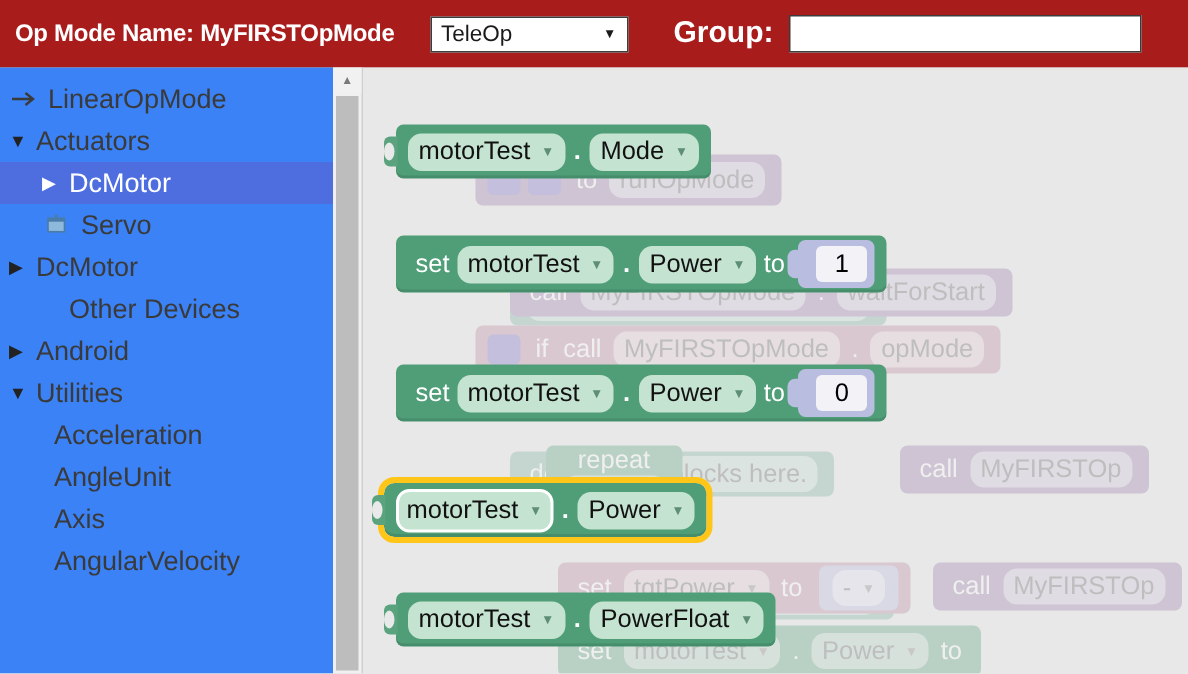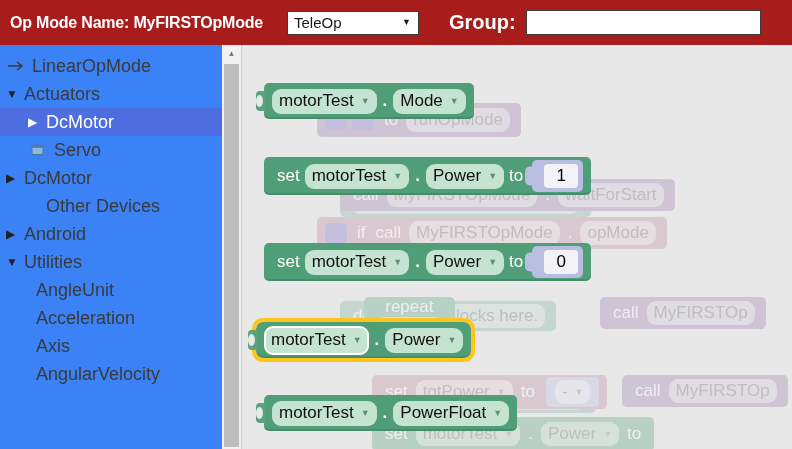--- a/index.html
+++ b/index.html
@@ -223,26 +223,26 @@
   </div>
 
   <div class="tree-row">
     <span class="indent0"></span>
     <span class="arrow">▼</span>
     <span class="tl-label">Utilities</span>
   </div>
 
   <div class="tree-row">
     <span class="indent2"></span>
+    <span class="tl-label">Acceleration</span>
+  </div>
+
+  <div class="tree-row">
+    <span class="indent2"></span>
     <span class="tl-label">AngleUnit</span>
-  </div>
-
-  <div class="tree-row">
-    <span class="indent2"></span>
-    <span class="tl-label">Acceleration</span>
   </div>
 
   <div class="tree-row">
     <span class="indent2"></span>
     <span class="tl-label">Axis</span>
   </div>
 
   <div class="tree-row">
     <span class="indent2"></span>
     <span class="tl-label">AngularVelocity</span>

